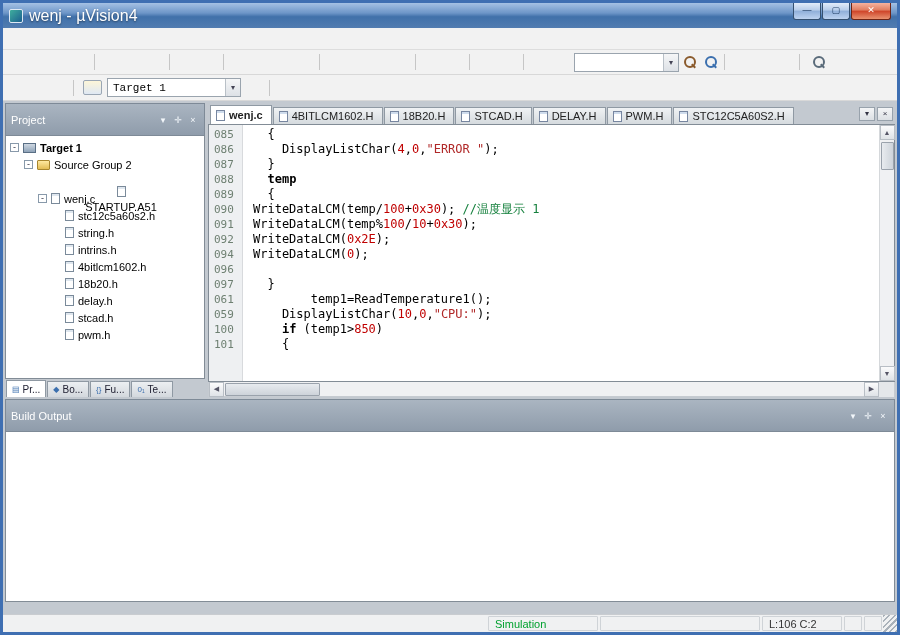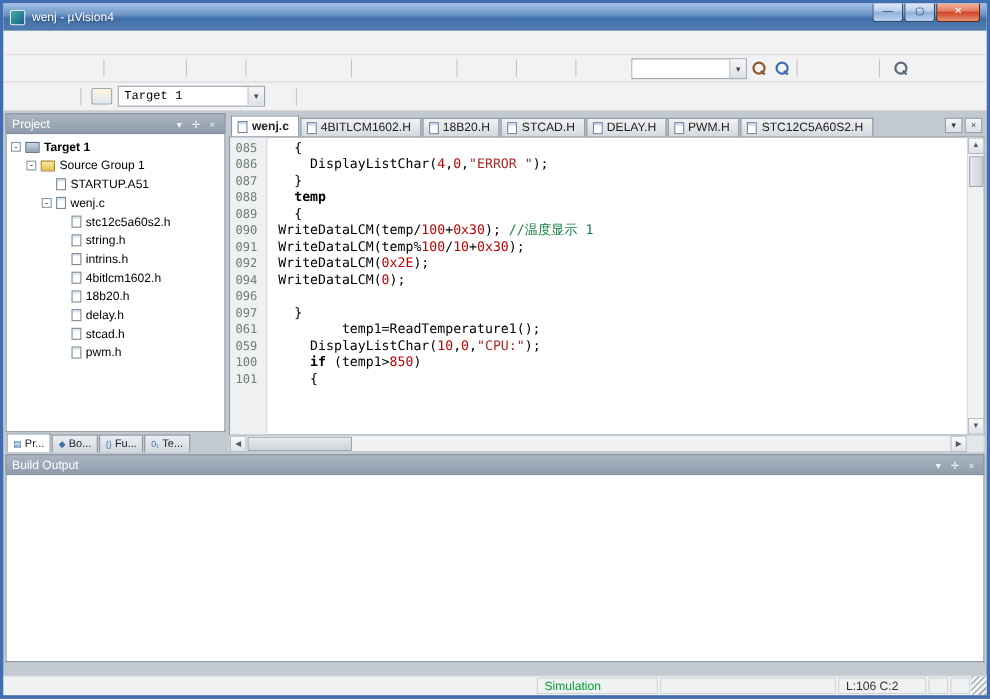--- a/index.html
+++ b/index.html
@@ -9,21 +9,21 @@
     border:3px solid #3f6fb2; outline:1px solid #1d3c68;
     background:#c3c9d0; display:flex; flex-direction:column;
     font-family:"Liberation Sans", sans-serif; font-size:12px; overflow:hidden;
     user-select:none;
   }
   
   .titlebar { height:25px; flex:none; display:flex; align-items:center; gap:6px; padding:0 6px;
     background:linear-gradient(180deg,#a5c1e4 0%,#6e96c8 40%,#4171aa 55%,#527cb0 100%); }
   .app-icon { width:14px; height:14px; border:1px solid #dfe8f4; border-radius:2px;
     background:linear-gradient(135deg,#3fae9d,#1c5f8f); flex:none; }
-  .title { color:#fff; text-shadow:0 1px 2px rgba(0,0,0,.45); font-size:11px; }
+  .title { color:#fff; text-shadow:0 1px 2px rgba(0,0,0,.45); font-size:16px; }
   .winbtns { margin-left:auto; display:flex; gap:1px; align-self:flex-start; }
   .wbtn { width:28px; height:17px; font-size:9px; line-height:15px; text-align:center;
     border:1px solid #35506f; border-top:none; border-radius:0 0 3px 3px; color:#17365c;
     background:linear-gradient(#e2ecfa,#b6cce9 45%,#8fafd9 50%,#bdd3f0); }
   .wbtn.close { width:40px; color:#fff; border-color:#6e2415;
     background:linear-gradient(#f6b39f,#e07c5f 45%,#ce4328 50%,#e99270); }
   
   .menubar { height:22px; flex:none; background:#f2f2f2; border-bottom:1px solid #dddddd;
     display:flex; align-items:center; padding-left:4px; }
   .menu-item { padding:3px 8px; color:#111; font-size:12px; }
@@ -48,21 +48,21 @@
     font-family:"Liberation Sans",sans-serif; }
   .combo .cvalue { flex:1; padding:0 5px; font-size:11px; color:#000;
     font-family:"Liberation Mono",monospace; }
   .combo .caret { width:15px; height:100%; display:flex; align-items:center; justify-content:center;
     font-size:8px; color:#445; border-left:1px solid #b9c0c7;
     background:linear-gradient(#f5f6f7,#dde1e6); }
   .combo.target { width:134px; margin:0 4px; }
   
   .main { flex:1; display:flex; padding:2px; gap:3px; background:#c3c9d0; min-height:0; }
   .project-panel { width:200px; flex:none; display:flex; flex-direction:column; min-height:0; }
-  .panel-caption { height:19px; flex:none; display:flex; align-items:center; gap:3px; padding:0 5px;
+  .panel-caption { height:33px; flex:none; display:flex; align-items:center; gap:3px; padding:0 5px;
     background:linear-gradient(#aab5c1,#8f9cab); border:1px solid #7e8a97; color:#fff; font-size:11px;justify-content:space-between; }
   .caption-btns { margin-left:auto; display:flex; gap:3px; }
   .cbtn { width:12px; height:12px; font-size:9px; line-height:12px; text-align:center; color:#f2f6fa; }
   .tree { flex:1; background:#fff; border:1px solid #828c96; border-top:none; overflow:hidden;
     padding-top:3px; font-size:11px; }
   .tree-row { height:17px; display:flex; align-items:center; gap:4px; white-space:nowrap; }
   .exp { width:9px; height:9px; flex:none; border:1px solid #8899aa; background:#fff;
     font-size:9px; line-height:7px; text-align:center; color:#334; }
   .exp:empty { border-color:transparent; background:transparent; }
   .tico { flex:none; }
@@ -231,23 +231,23 @@
       </div>
       <div class="tree">
         <div class="tree-row bold" style="padding-left: 4px;">
             <span class="exp">-</span>
             <span class="tico ico-target"></span>
             <span class="tlabel">Target 1</span>
           </div>
           <div class="tree-row" style="padding-left: 18px;">
             <span class="exp">-</span>
             <span class="tico ico-folder"></span>
-            <span class="tlabel">Source Group 1</span>
-          </div>
-          <div class="tree-row" style="padding-left: 32px;">
+            <span class="tlabel">Source Group 2</span>
+          </div>
+          <div class="tree-row" style="padding-left: 32px; flex-direction: column;">
             <span class="exp"></span>
             <span class="tico ico-file"></span>
             <span class="tlabel">STARTUP.A51</span>
           </div>
           <div class="tree-row" style="padding-left: 32px;">
             <span class="exp">-</span>
             <span class="tico ico-file"></span>
             <span class="tlabel">wenj.c</span>
           </div>
           <div class="tree-row" style="padding-left: 46px;">

